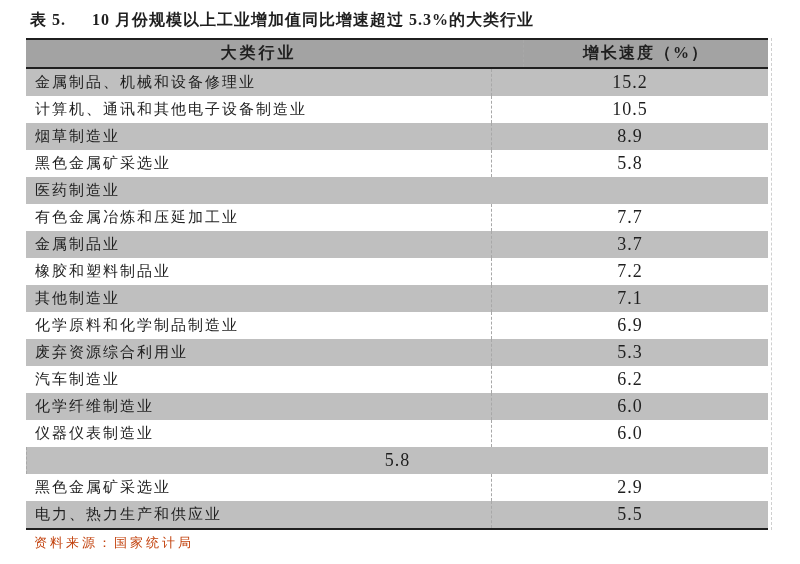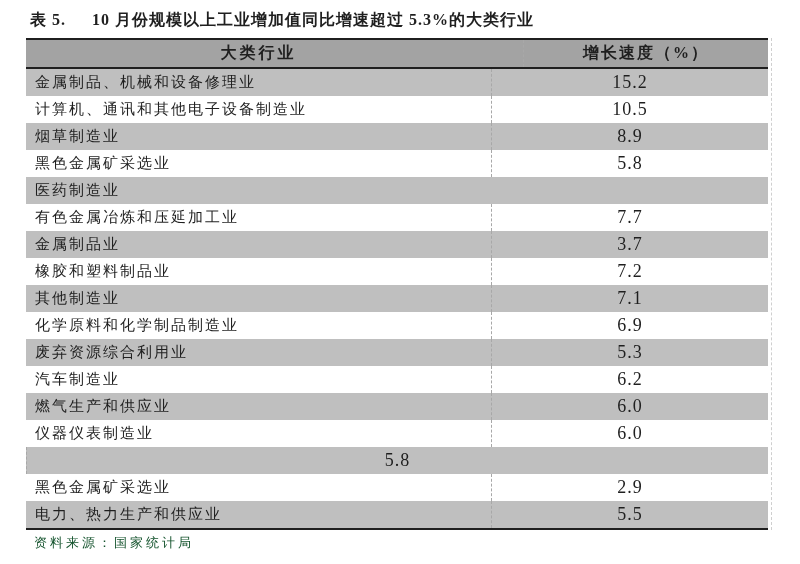--- a/index.html
+++ b/index.html
@@ -78,21 +78,21 @@
   }
   .header-row .value-cell {
     font-size: 16px;
     letter-spacing: 2px;
   }
   .footer {
     position: absolute;
     left: 34px;
     top: 534px;
     font-size: 13px;
-    color: #14532d;
+    color: #c2410c;
     letter-spacing: 3px;
   }
   .right-dash {
     position: absolute;
     left: 771px;
     top: 38px;
     height: 492px;
     width: 0;
     border-left: 1px dashed #cfcfcf;
   }
@@ -165,21 +165,21 @@
     <div class="cell name-cell">废弃资源综合利用业</div>
     <div class="cell value-cell">5.3</div>
   </div>
 
   <div class="row">
     <div class="cell name-cell">汽车制造业</div>
     <div class="cell value-cell">6.2</div>
   </div>
 
   <div class="row shaded">
-    <div class="cell name-cell">燃气生产和供应业</div>
+    <div class="cell name-cell">化学纤维制造业</div>
     <div class="cell value-cell">6.0</div>
   </div>
 
   <div class="row">
     <div class="cell name-cell">仪器仪表制造业</div>
     <div class="cell value-cell">6.0</div>
   </div>
 
   <div class="row shaded">
     <div class="cell value-cell">5.8</div>

